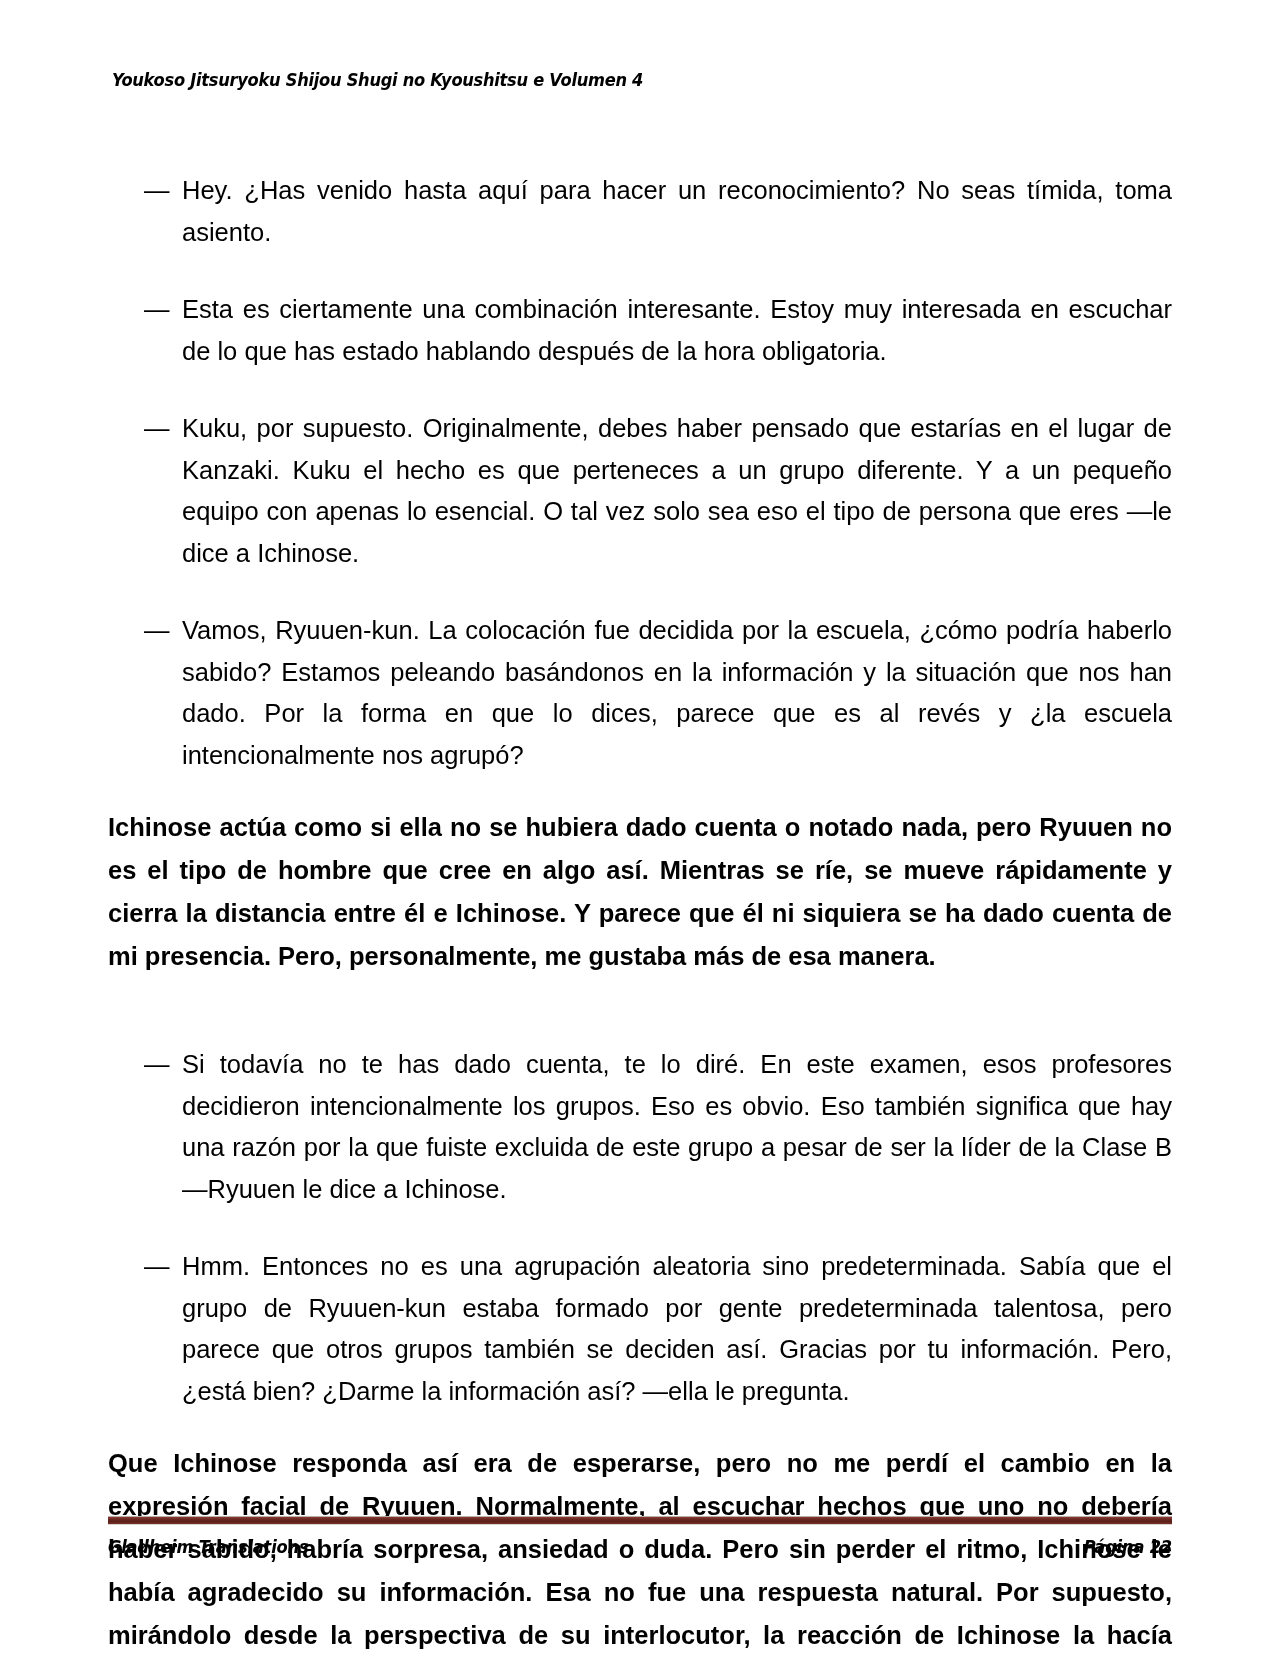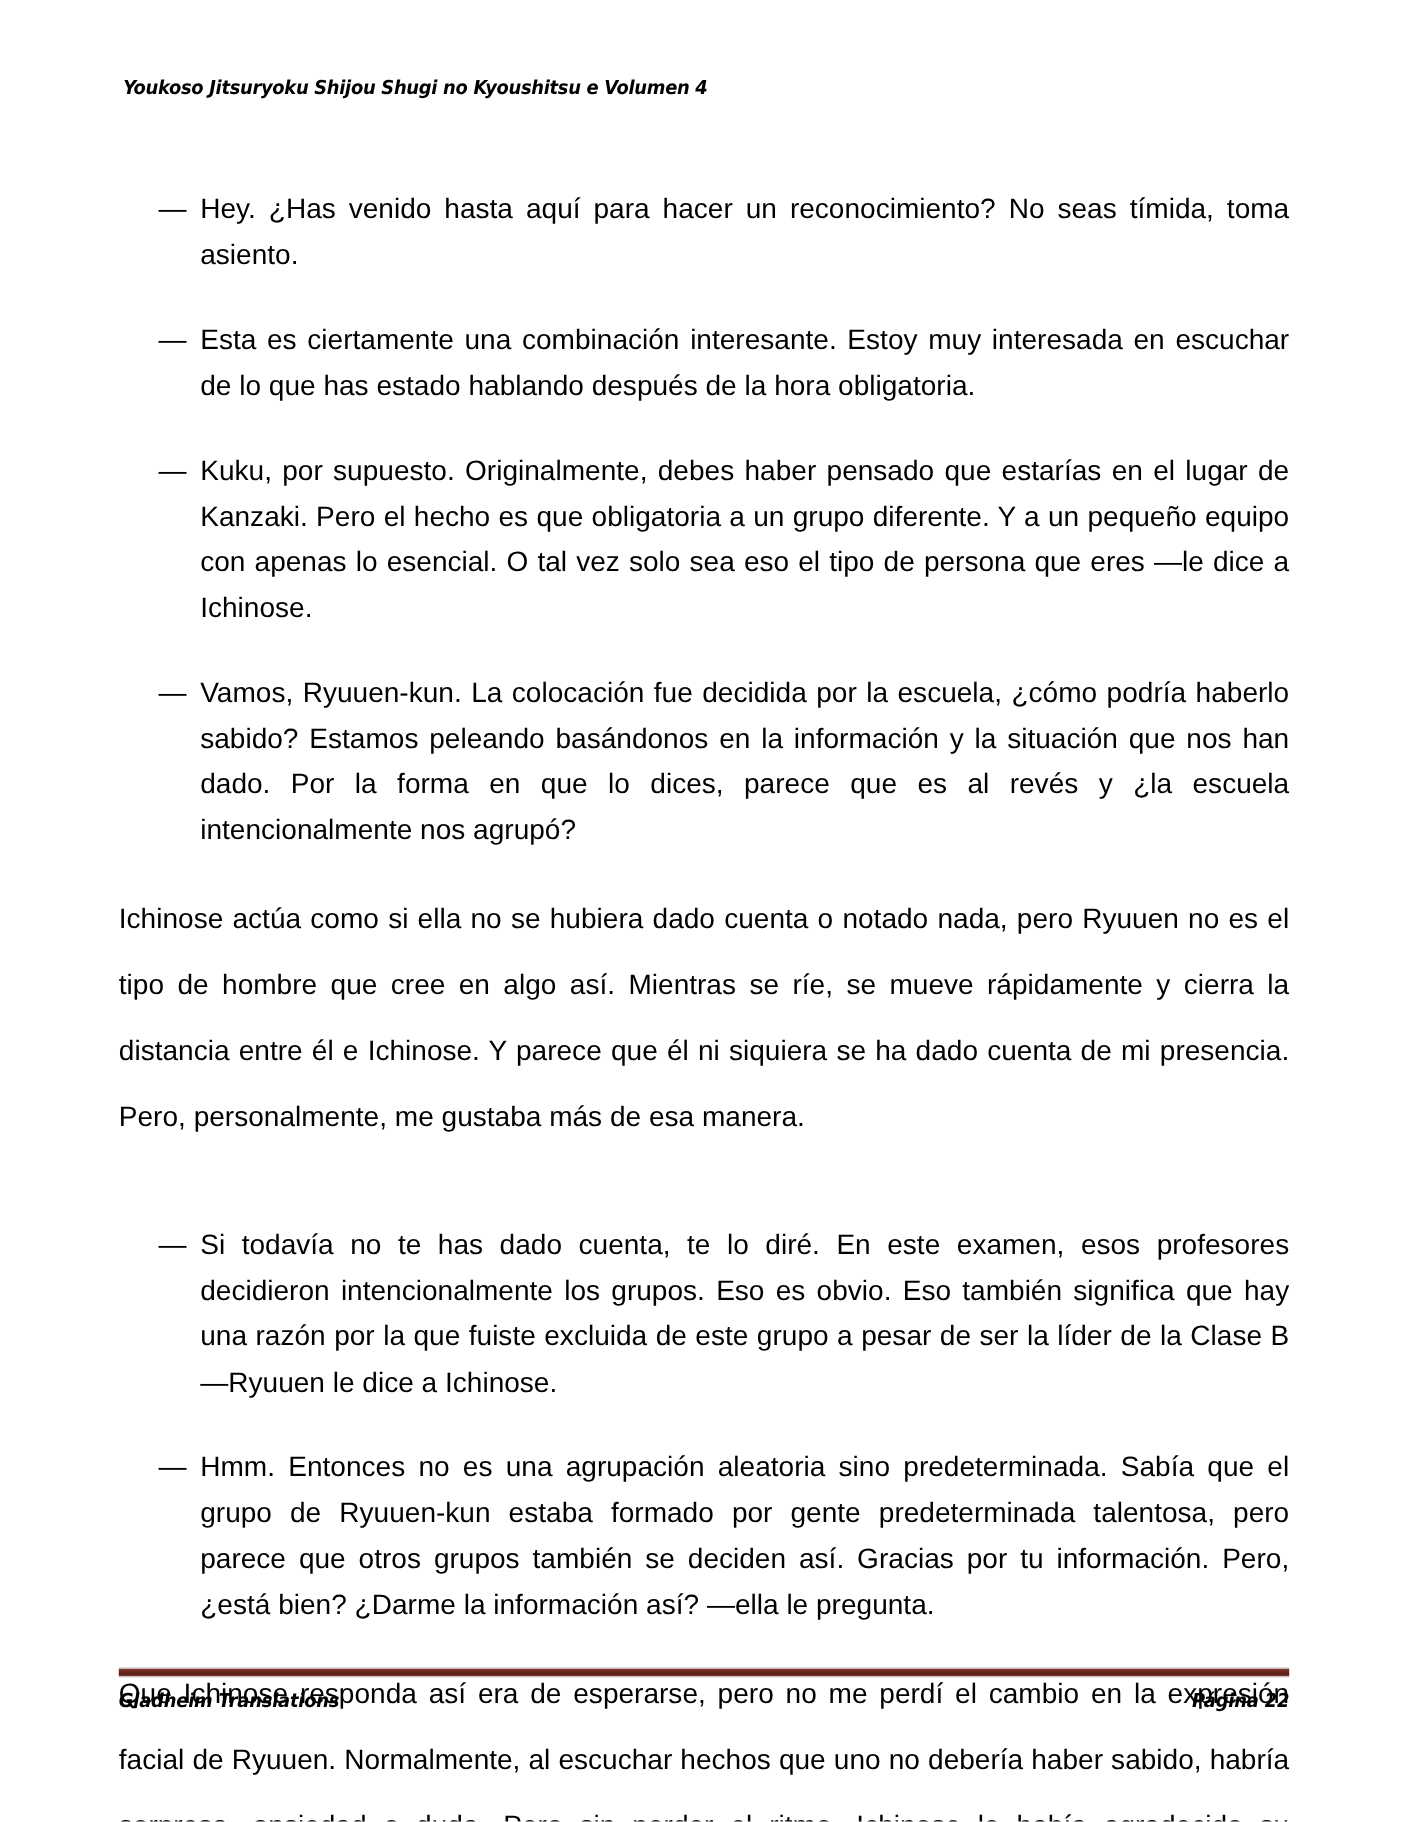--- a/index.html
+++ b/index.html
@@ -48,24 +48,25 @@
   .content {
     position: absolute;
     left: 108px;
     top: 134px;
     width: 1064px;
   }
 
   p.para {
     margin: 0 0 0 0;
     font-size: 25.5px;
-    line-height: 60px;
+    line-height: 43px;
     text-align: justify;
     text-justify: inter-word;
     hyphens: none;
+    font-weight: bold;
   }
 
   
   ul.dialogue {
     list-style: none;
     margin: 0;
     padding: 0;
   }
   ul.dialogue li {
     position: relative;
@@ -145,21 +146,21 @@
       <li>
         <span class="dash">—</span>
         <span class="line-text">Hey. ¿Has venido hasta aquí para hacer un reconocimiento? No seas tímida, toma asiento.</span>
       </li>
       <li>
         <span class="dash">—</span>
         <span class="line-text">Esta es ciertamente una combinación interesante. Estoy muy interesada en escuchar de lo que has estado hablando después de la hora obligatoria.</span>
       </li>
       <li>
         <span class="dash">—</span>
-        <span class="line-text">Kuku, por supuesto. Originalmente, debes haber pensado que estarías en el lugar de Kanzaki. Pero el hecho es que obligatoria a un grupo diferente. Y a un pequeño equipo con apenas lo esencial. O tal vez solo sea eso el tipo de persona que eres —le dice a Ichinose.</span>
+        <span class="line-text">Kuku, por supuesto. Originalmente, debes haber pensado que estarías en el lugar de Kanzaki. Kuku el hecho es que perteneces a un grupo diferente. Y a un pequeño equipo con apenas lo esencial. O tal vez solo sea eso el tipo de persona que eres —le dice a Ichinose.</span>
       </li>
       <li>
         <span class="dash">—</span>
         <span class="line-text">Vamos, Ryuuen-kun. La colocación fue decidida por la escuela, ¿cómo podría haberlo sabido? Estamos peleando basándonos en la información y la situación que nos han dado. Por la forma en que lo dices, parece que es al revés y ¿la escuela intencionalmente nos agrupó?</span>
       </li>
     </ul>
 
     <div class="gap-md"></div>
 
     <p class="para">Ichinose actúa como si ella no se hubiera dado cuenta o notado nada, pero Ryuuen no es el tipo de hombre que cree en algo así. Mientras se ríe, se mueve rápidamente y cierra la distancia entre él e Ichinose. Y parece que él ni siquiera se ha dado cuenta de mi presencia. Pero, personalmente, me gustaba más de esa manera.</p>

